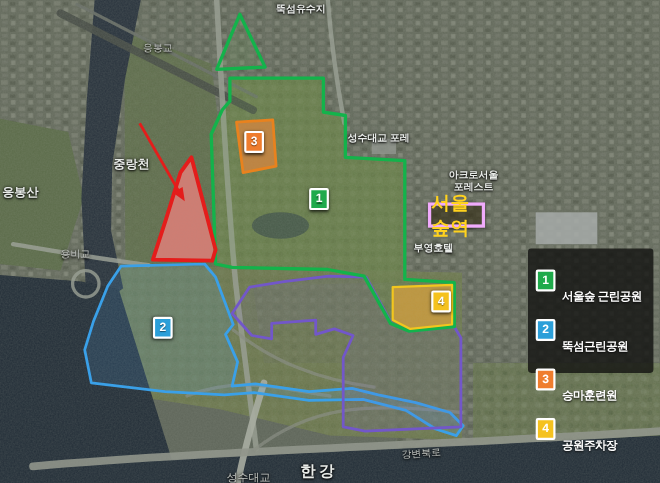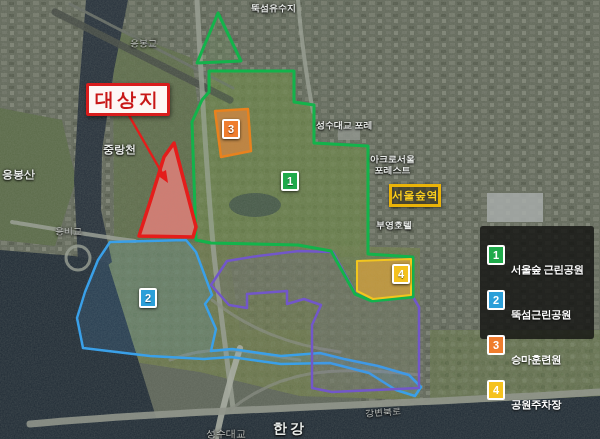--- a/index.html
+++ b/index.html
@@ -32,22 +32,22 @@
     position:absolute;display:flex;align-items:center;justify-content:center;
     font-weight:bold;box-shadow:0 1px 3px rgba(0,0,0,.6);
   }
   #station-ttukseom{
     left:421px;top:21px;width:44px;height:19px;
     border:3px solid #a8e42f;background:rgba(25,45,12,.55);
     color:#97e93f;font-size:12px;letter-spacing:1px;
   }
   #station-seoulforest{
     left:389px;top:184px;width:46px;height:17px;
-    border:3px solid #eab308;background:rgba(42,33,8,.55);
-    color:#ffd21e;font-size:11px;letter-spacing:.5px;
+    border:3px solid #f0abfc;background:rgba(42,33,8,.55);
+    color:#ffd21e;font-size:17px;letter-spacing:.5px;
   }
 
   
   .areabadge{
     position:absolute;width:14px;height:16px;
     border:2px solid #fff;border-radius:2px;
     color:#fff;font-size:11px;font-weight:bold;
     display:flex;align-items:center;justify-content:center;
     box-shadow:0 1px 3px rgba(0,0,0,.7);text-shadow:0 1px 1px rgba(0,0,0,.5);
   }
@@ -67,21 +67,21 @@
   .legend-badge{
     width:14px;height:16px;flex:0 0 auto;
     border:2px solid #fff;border-radius:2px;
     color:#fff;font-size:11px;font-weight:bold;
     display:flex;align-items:center;justify-content:center;
   }
   .legend-label{
     color:#fff;font-size:10.5px;font-weight:bold;white-space:nowrap;
     letter-spacing:-0.5px;text-shadow:0 1px 2px rgba(0,0,0,.9);margin-top:31px;
   }
-  #acro-label{text-align:center;line-height:11px;}
+  #acro-label{text-align:center;line-height:11px;padding-left:38px;}
 </style>
 </head>
 <body>
 
 <div id="stage">
 
   <svg id="terrain" width="600" height="439" viewBox="0 0 600 439">
     <defs>
       <pattern id="blk" width="16" height="12" patternUnits="userSpaceOnUse">
         <rect width="16" height="12" fill="#656b5d"></rect>
@@ -159,21 +159,20 @@
     <polygon points="357,261 411,259 411,295 373,299 357,291" fill="rgba(240,170,40,0.35)" stroke="#f2c61e" stroke-width="2" stroke-linejoin="round"></polygon>
 
     <polygon points="174,143 196,227 193,237 139,236 151,199 164,157" fill="rgba(242,80,70,0.30)" stroke="#e41d1b" stroke-width="3.5" stroke-linejoin="round"></polygon>
 
     <g>
       <line x1="127" y1="112" x2="162" y2="173" stroke="#e41d1b" stroke-width="2.5"></line>
       <polygon points="168,183 166,170 157,175" fill="#e41d1b"></polygon>
     </g>
   </svg>
 
-  <div id="target-label">대상지</div>
 
   <div id="station-seoulforest" class="station">서울숲역</div>
 
   <div id="badge-1" class="areabadge" style="background: rgb(31, 170, 75);">1</div>
   <div id="badge-2" class="areabadge" style="background: rgb(43, 159, 217);">2</div>
   <div id="badge-3" class="areabadge" style="background: rgb(239, 125, 46);">3</div>
   <div id="badge-4" class="areabadge" style="background: rgb(245, 194, 30);">4</div>
 
   <div class="maplabel" style="left:251px;top:2px;">뚝섬유수지</div>
   <div class="maplabel gray" style="left:130px;top:37px;">응봉교</div>

